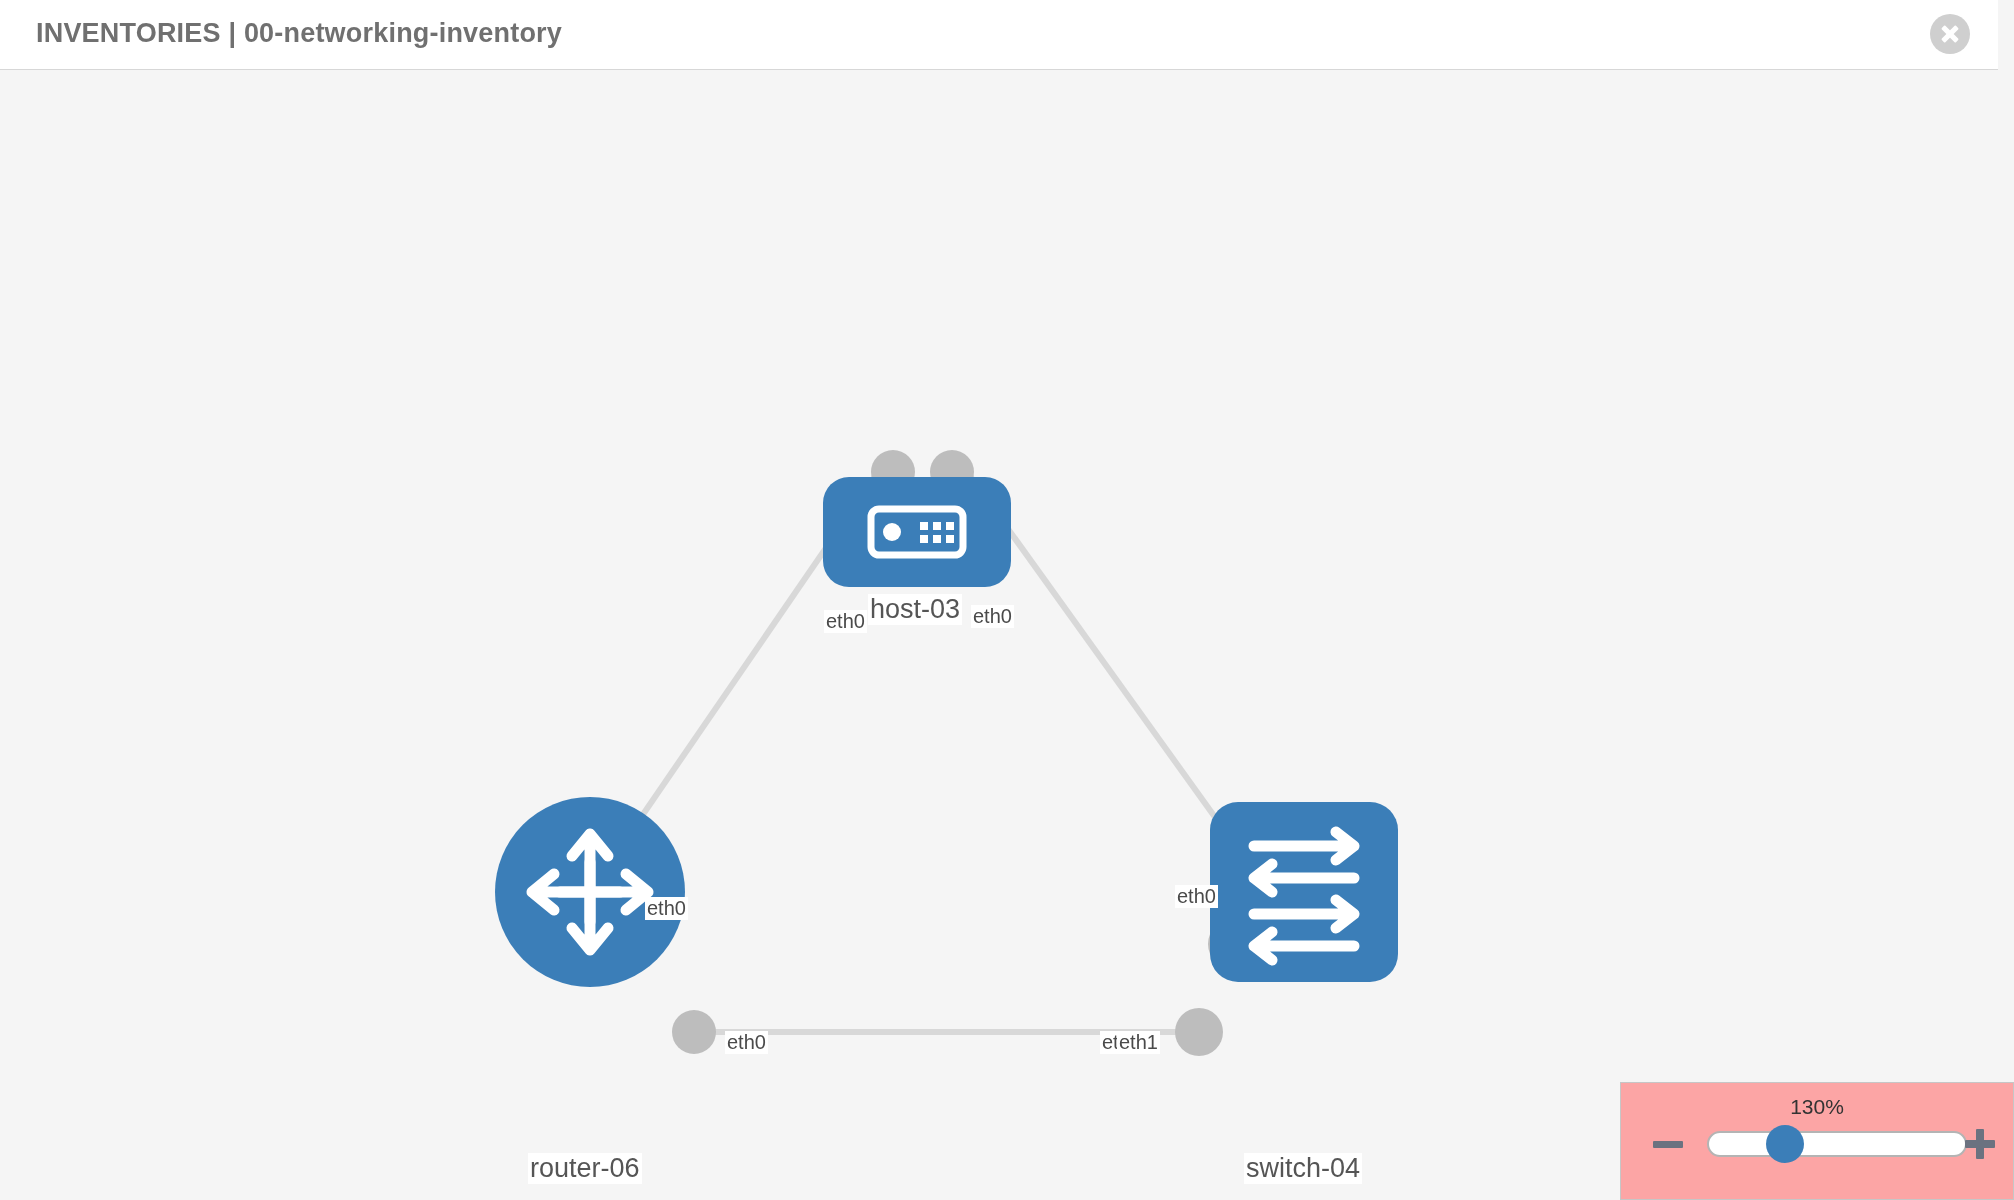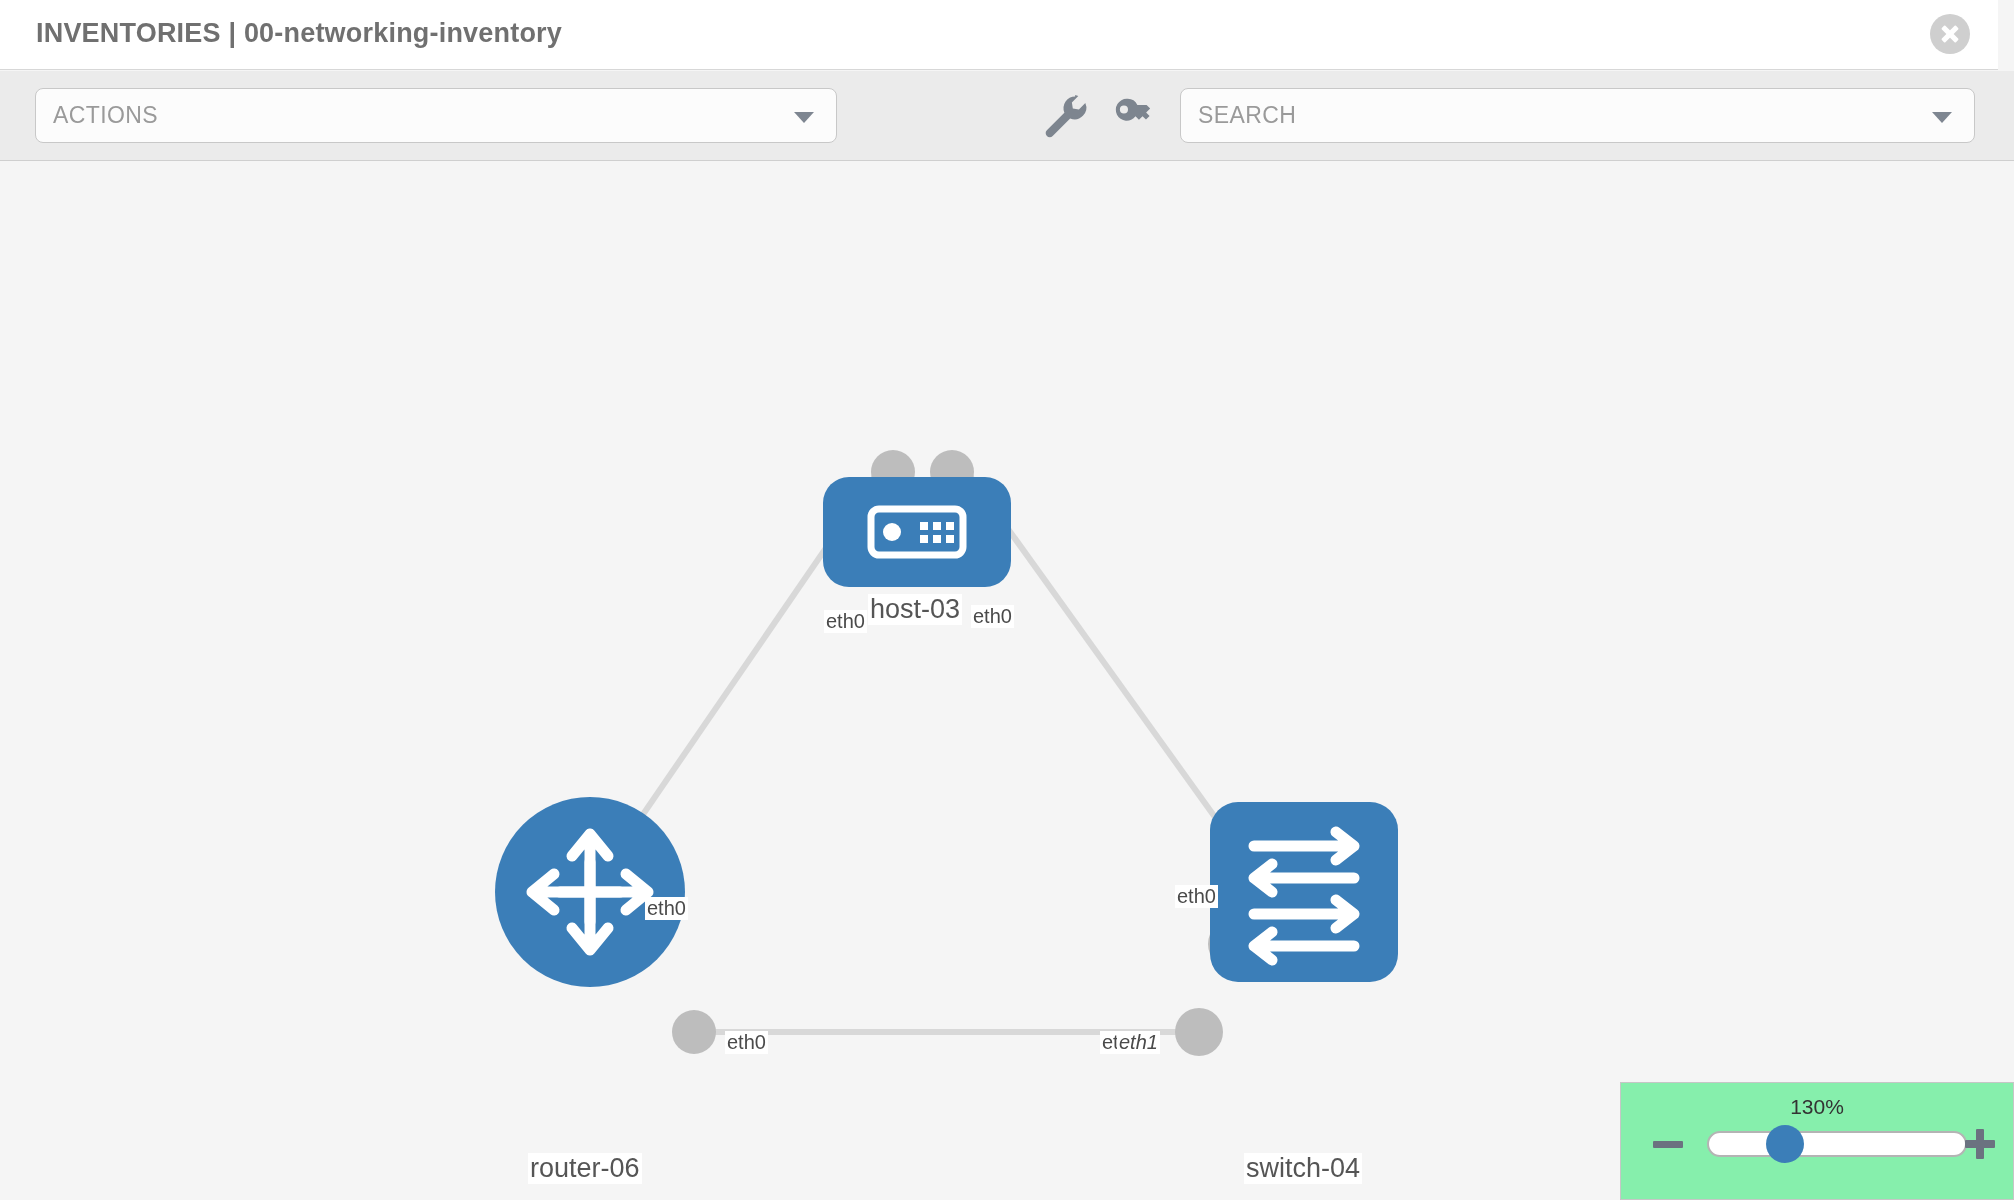--- a/index.html
+++ b/index.html
@@ -100,21 +100,21 @@
     font-size: 20px; color: #4a4a4a;
     background: #ffffff;
     padding: 0 2px;
     white-space: nowrap;
   }
 
   
   .zoom-panel {
     position: absolute; left: 1620px; top: 1082px;
     width: 394px; height: 118px;
-    background: #86efac;
+    background: #fca5a5;
     border: 1px solid #c6c6c6;
   }
   .zoom-value {
     position: absolute; left: 0; right: 0; top: 12px;
     text-align: center;
     font-size: 21px; color: #333333;
   }
   .zoom-minus, .zoom-plus {
     position: absolute; top: 44px;
     width: 34px; height: 34px; cursor: pointer;
@@ -142,44 +142,20 @@
 </head>
 <body>
 
 <div id="app">
 
   <div class="header">
     <div class="header-title">INVENTORIES | 00-networking-inventory</div>
     <div class="close-btn"></div>
   </div>
 
-  <div class="toolbar">
-
-    <div class="select-box">
-      <span class="select-label">ACTIONS</span>
-      <span class="caret"></span>
-    </div>
-
-    <div class="tool-icon wrench">
-      <svg viewBox="0 0 32 32" aria-hidden="true">
-        <path d="M22.5 3.5a7.5 7.5 0 0 0-6.9 10.4L4.4 25.1a2.6 2.6 0 0 0 0 3.7 2.6 2.6 0 0 0 3.7 0l11.2-11.2a7.5 7.5 0 0 0 9.7-9.9l-4.1 4.1-3.9-0.6-0.6-3.9 4.1-4.1a7.6 7.6 0 0 0-2-0.7z" fill="#7d858f"></path>
-      </svg>
-    </div>
-
-    <div class="tool-icon key">
-      <svg viewBox="0 0 32 32" aria-hidden="true">
-        <path d="M12 5a7 7 0 1 0 5.6 11.2l2.2 2.2 2.3-2.3 2.2 2.2 2.3-2.3-2.2-2.2 2.6-2.6-2.3-2.3-0.1 0.1H18.8A7 7 0 0 0 12 5zm-1.8 4.2a2.6 2.6 0 1 1 0 5.2 2.6 2.6 0 0 1 0-5.2z" fill="#7d858f"></path>
-      </svg>
-    </div>
-
-    <div class="search-box">
-      <span class="search-label">SEARCH</span>
-      <span class="caret"></span>
-    </div>
-  </div>
 
   <div class="canvas">
 
     <svg class="topology-svg" viewBox="0 0 2014 1038">
 
       <g>
         <line x1="885" y1="300" x2="600" y2="715" stroke="#d8d8d8" stroke-width="6"></line>
         <line x1="960" y1="300" x2="1240" y2="690" stroke="#d8d8d8" stroke-width="6"></line>
         <line x1="690" y1="870" x2="1210" y2="870" stroke="#d8d8d8" stroke-width="6"></line>
       </g>
@@ -231,21 +207,21 @@
     <div class="node-label" style="left:868px; top:432px;">host-03</div>
     <div class="node-label" style="left:528px; top:991px;">router-06</div>
     <div class="node-label" style="left:1244px; top:991px;">switch-04</div>
 
     <div class="iface-label" style="left:824px; top:448px;">eth0</div>
     <div class="iface-label" style="left:971px; top:443px;">eth0</div>
     <div class="iface-label" style="left:645px; top:735px;">eth0</div>
     <div class="iface-label" style="left:1175px; top:723px;">eth0</div>
     <div class="iface-label" style="left:725px; top:869px;">eth0</div>
     <div class="iface-label" style="left:1100px; top:869px;">eth</div>
-    <div class="iface-label" style="left:1117px; top:869px;font-style:italic;">eth1</div>
+    <div class="iface-label" style="left:1117px; top:869px;">eth1</div>
 
   </div>
 
   <div class="zoom-panel">
     <div class="zoom-value">130%</div>
     <div class="zoom-minus"></div>
     <div class="zoom-track"></div>
     <div class="zoom-thumb"></div>
     <div class="zoom-plus"></div>
   </div>

